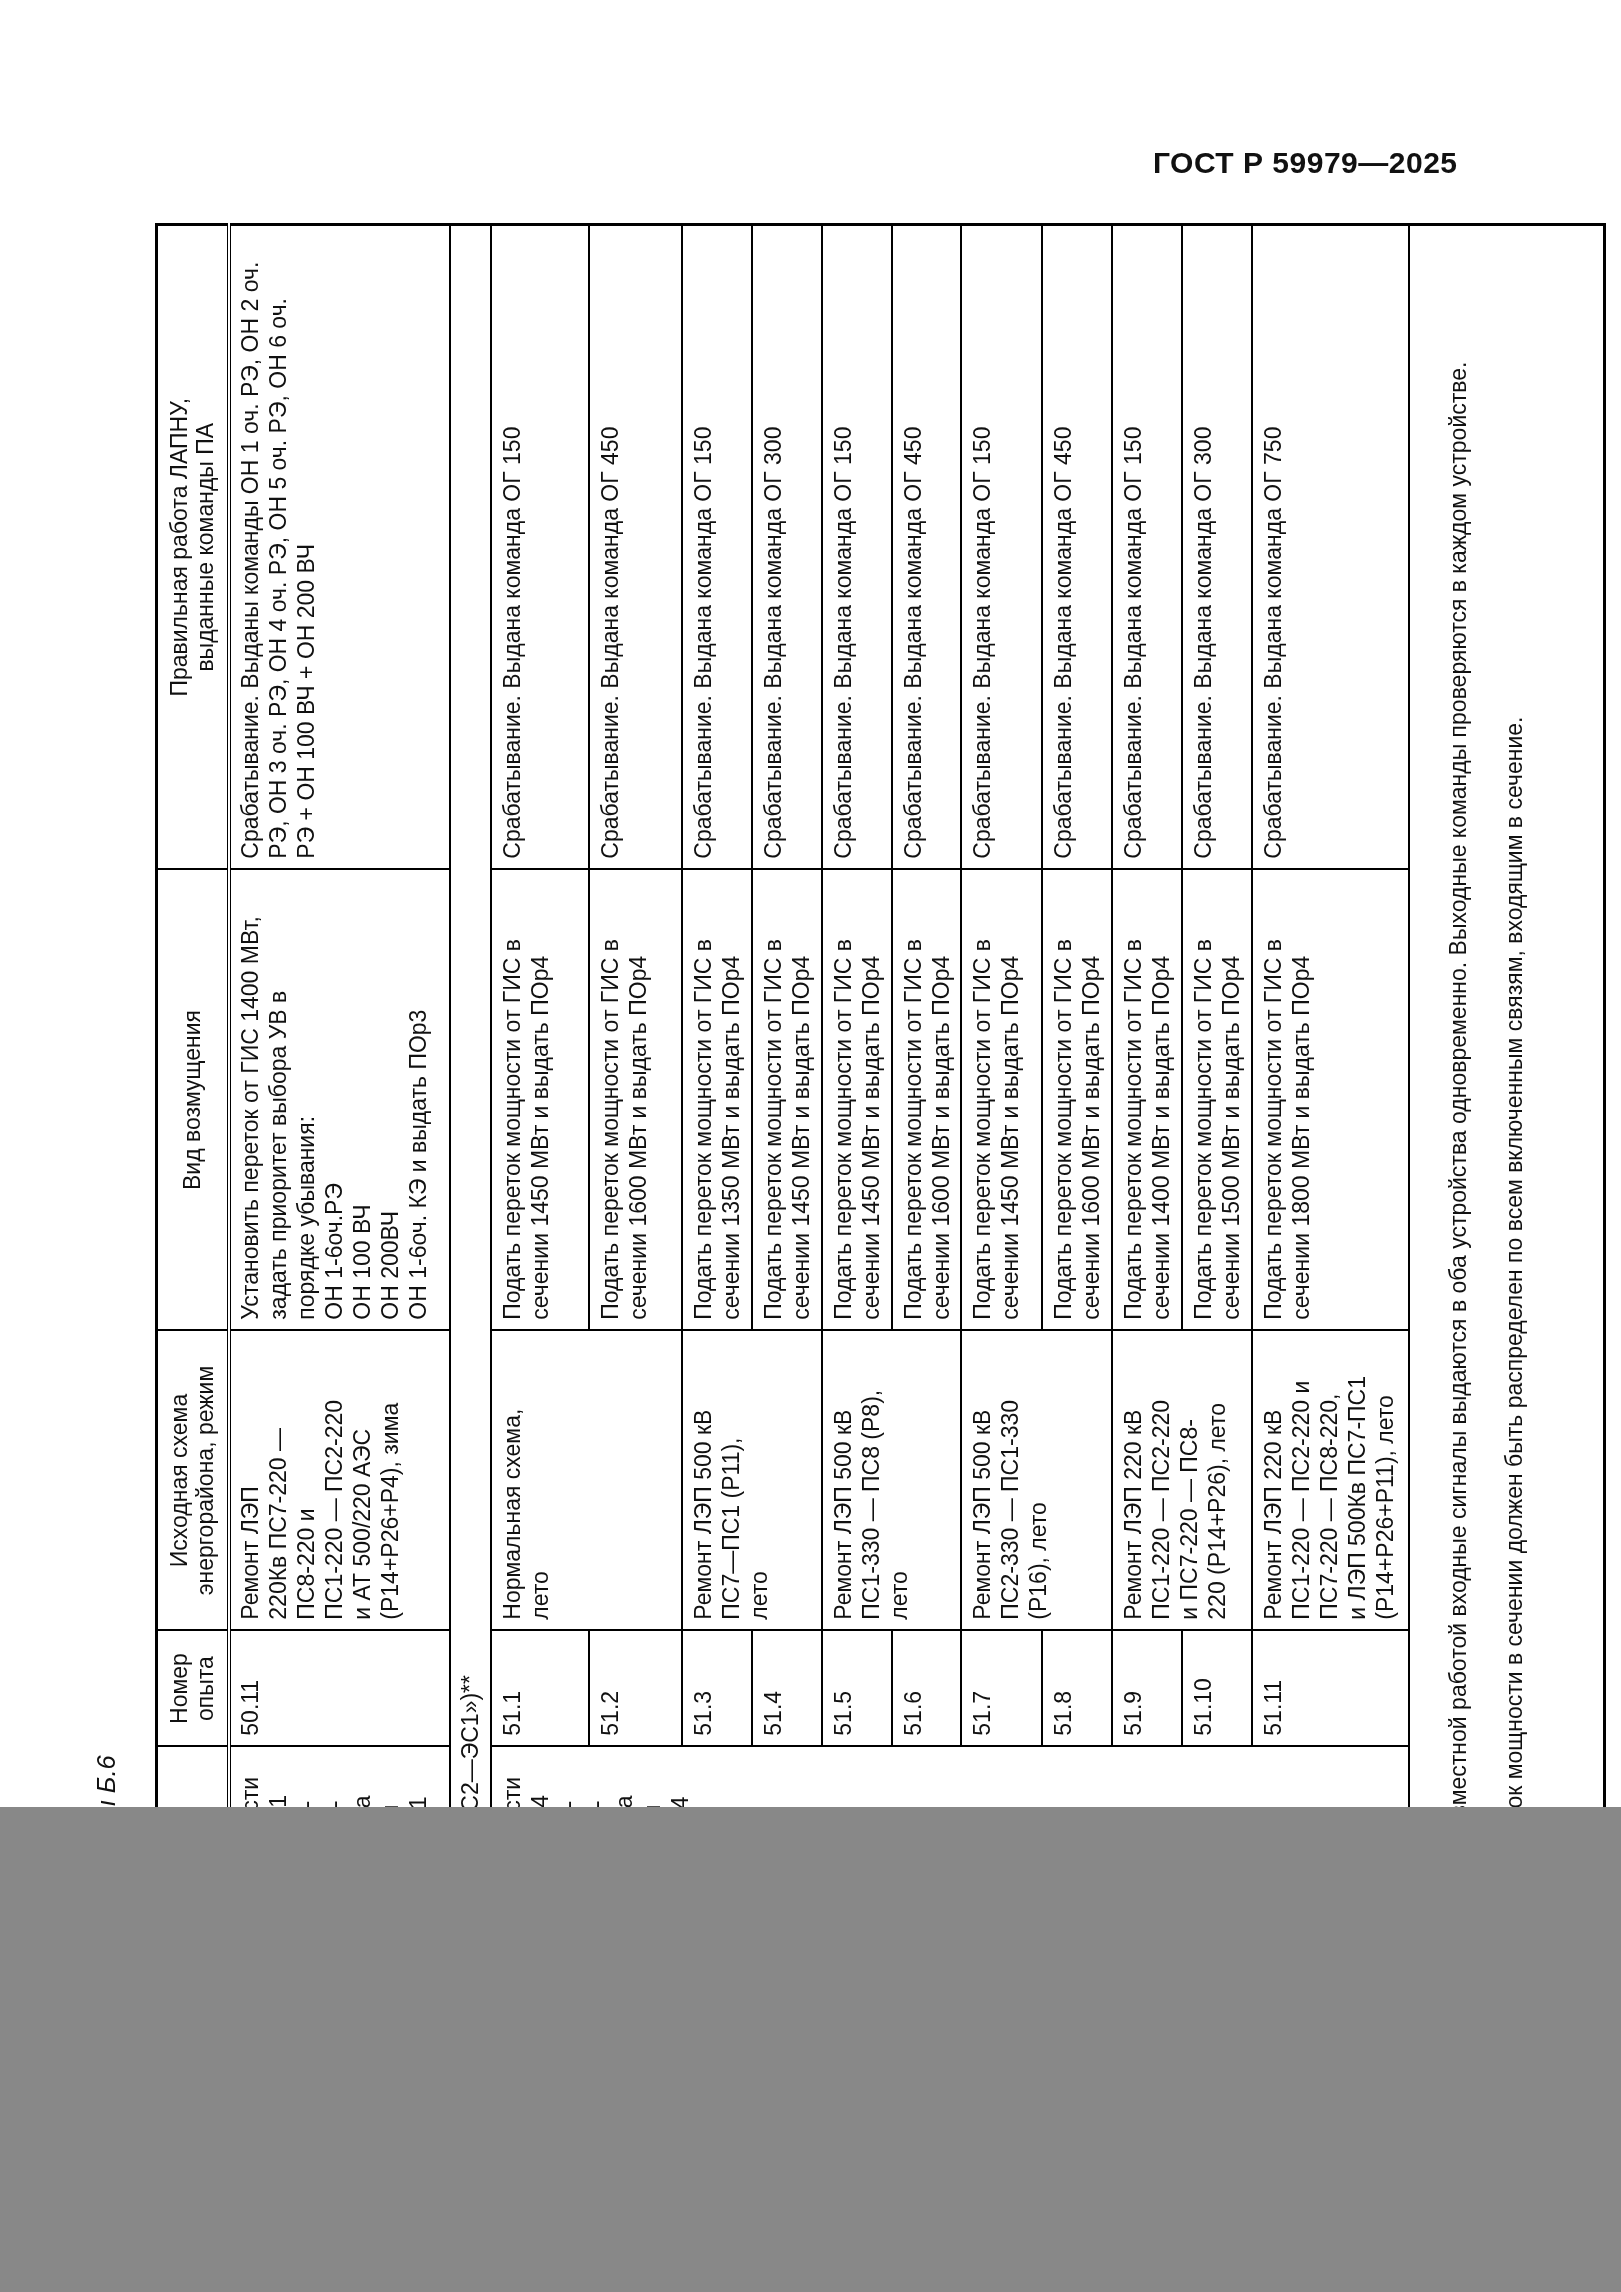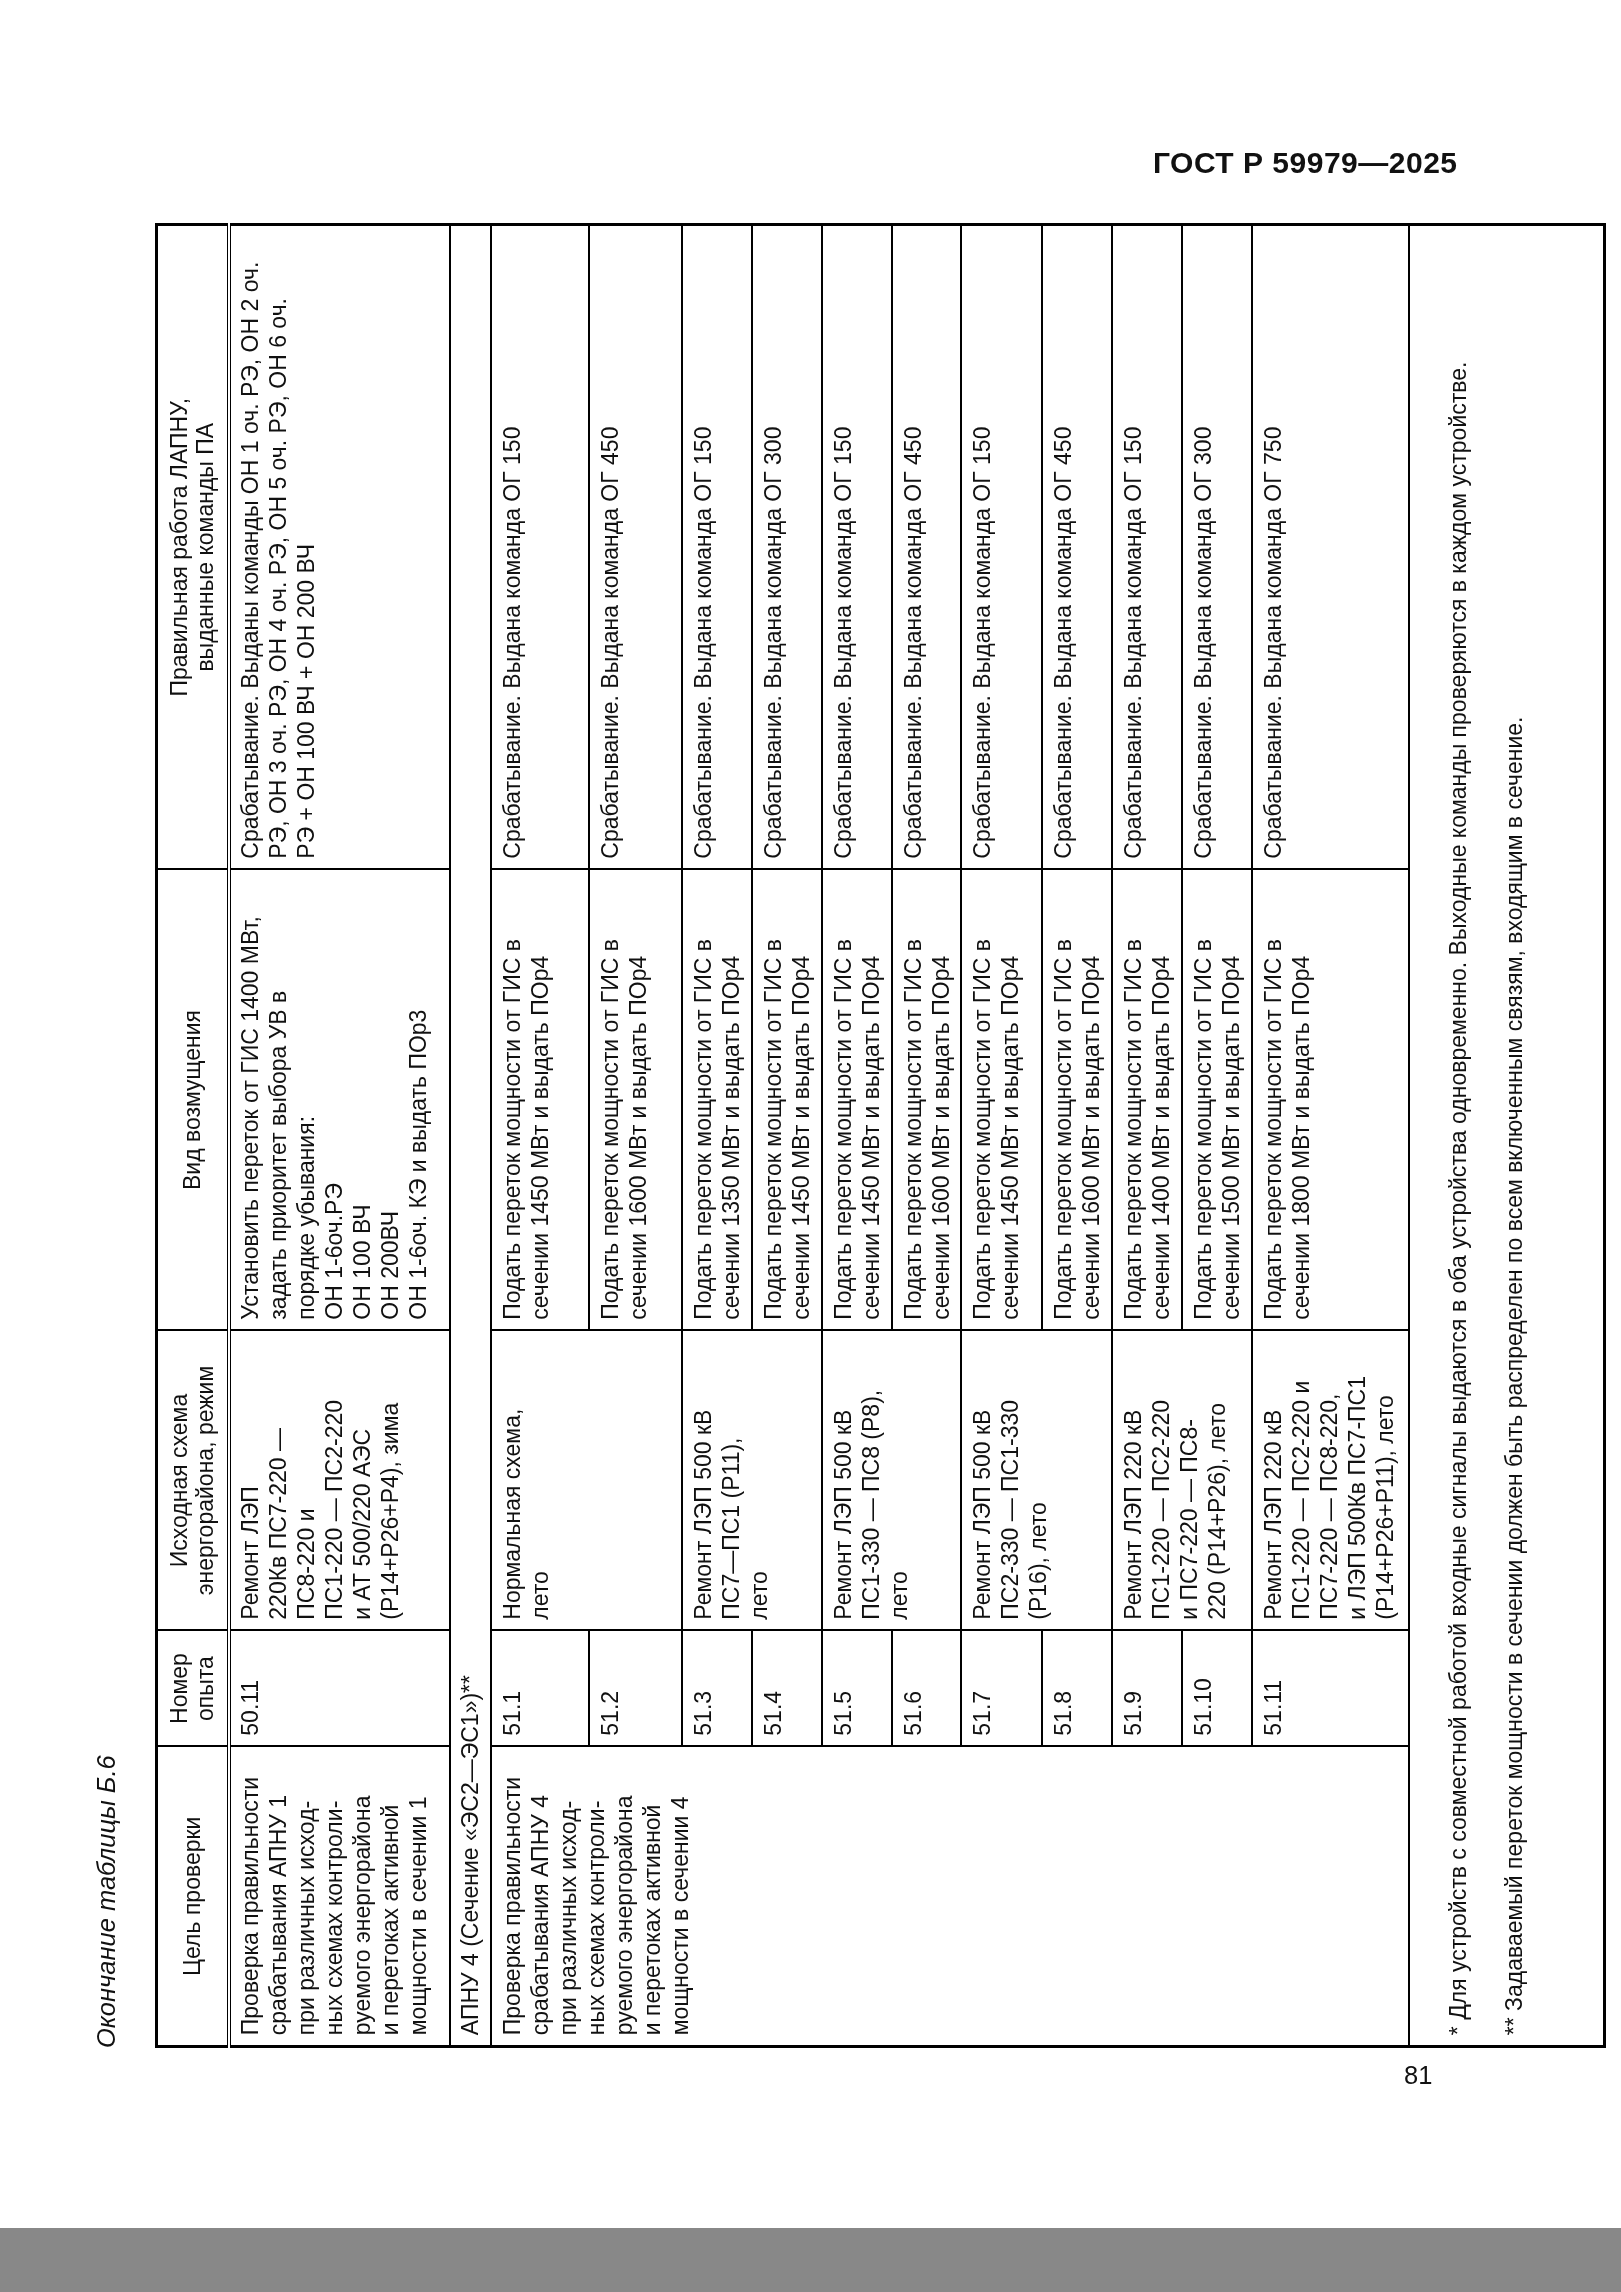--- a/index.html
+++ b/index.html
@@ -1,18 +1,18 @@
 <!DOCTYPE html>
 <html><head>
 <meta charset="utf-8">
 <style>
   html,body{margin:0;padding:0;background:#888;}
   .page{
     position:relative;
-    width:1621px;height:2228px;
+    width:1621px;height:1807px;
     background:#fff;
     font-family:"Liberation Sans", sans-serif;
     color:#111;
     overflow:hidden;
   }
   .gost-header{
     position:absolute;left:1153px;top:146px;
     font-size:30px;font-weight:bold;letter-spacing:0.5px;
     white-space:nowrap;
   }

